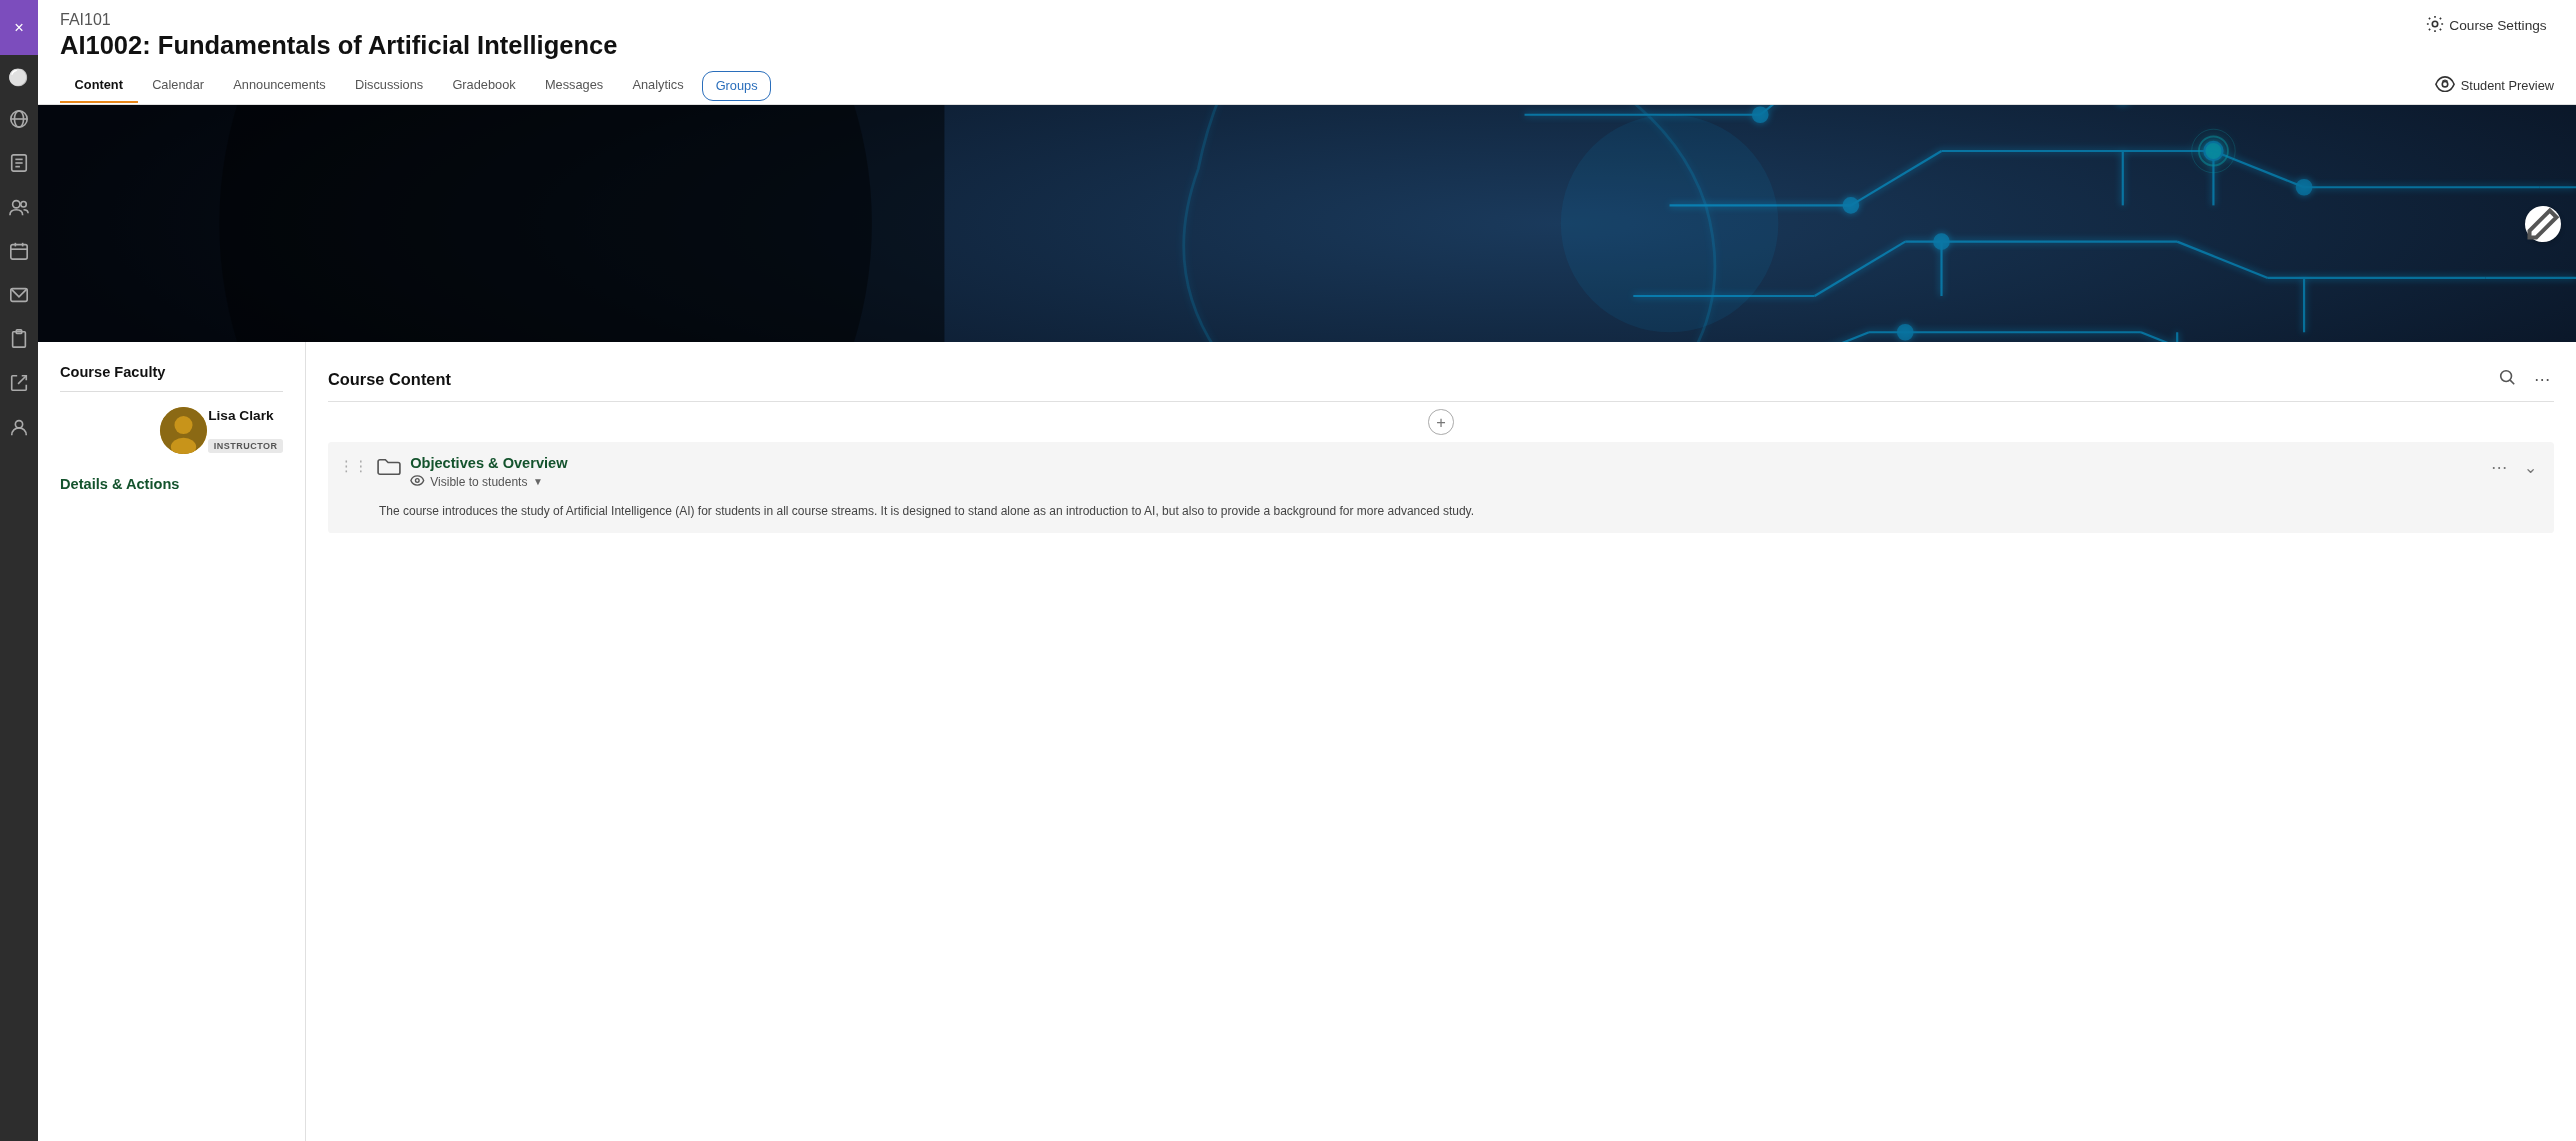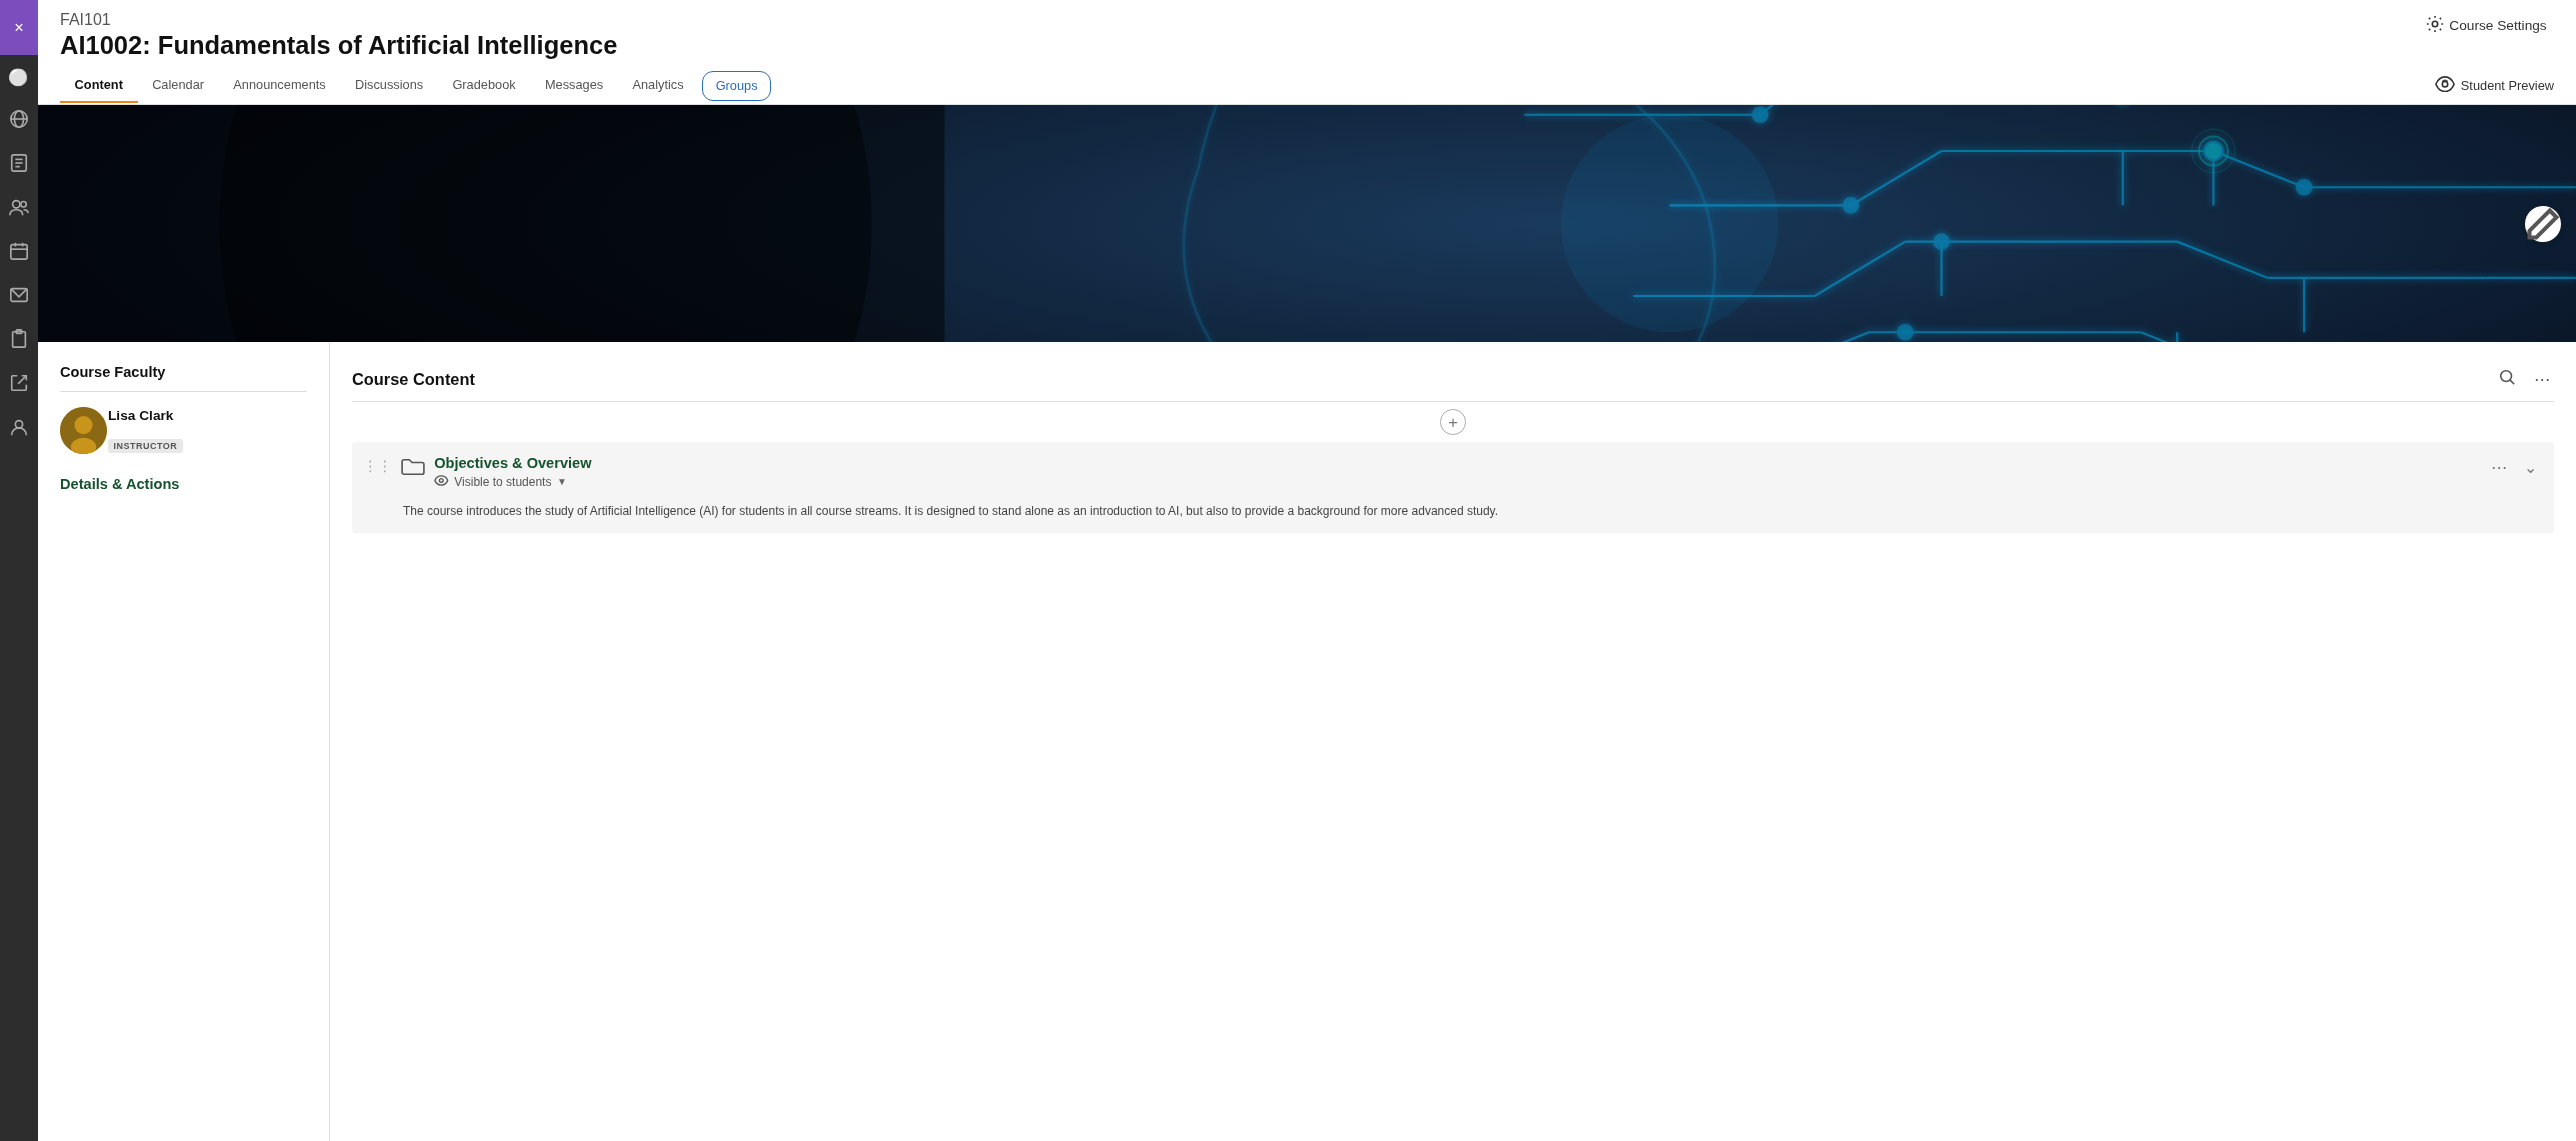--- a/index.html
+++ b/index.html
@@ -163,41 +163,42 @@
 
     
     .content-area {
       display: flex;
       flex: 1;
       overflow: hidden;
     }
 
     
     .left-panel {
-      width: 292px;
+      width: 268px;
       padding: 22px 22px;
       border-right: 0.9px solid #e0e0e0;
       flex-shrink: 0;
       overflow-y: auto;
     }
     .panel-section-title {
       font-size: 14.6px;
       font-weight: 700;
       color: #111;
       margin-bottom: 11px;
     }
     .divider {
       border: none;
       border-top: 0.9px solid #ddd;
       margin-bottom: 14.6px;
     }
     .faculty-card {
       display: flex;
       align-items: center;
       gap: 1px;
+      justify-content: flex-end;
     }
     .avatar {
       width: 47px;
       height: 47px;
       border-radius: 50%;
       background: linear-gradient(135deg, #8B6914, #c8941a);
       display: flex;
       align-items: center;
       justify-content: center;
       color: white;

